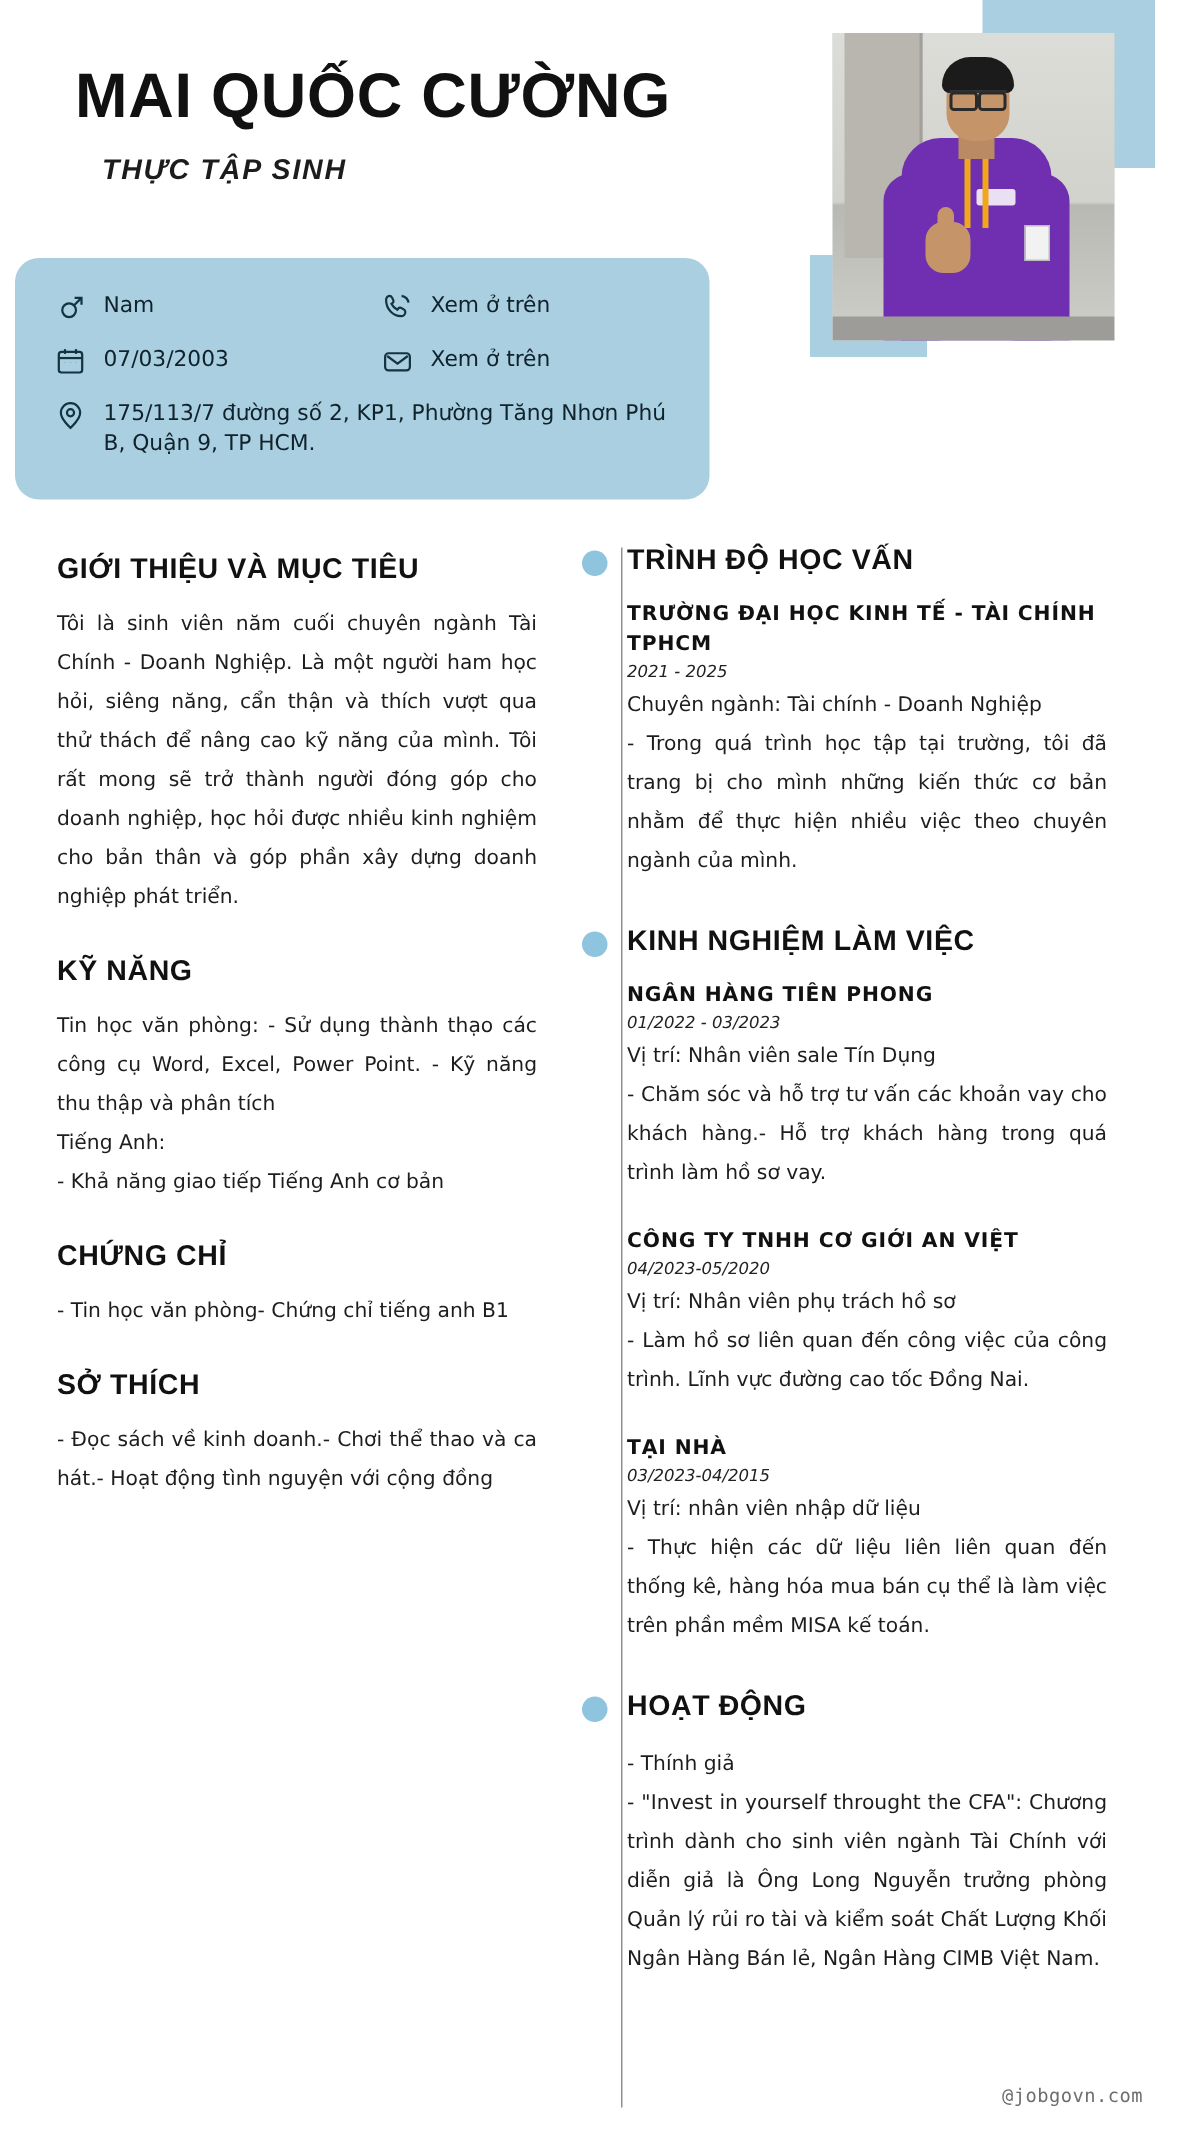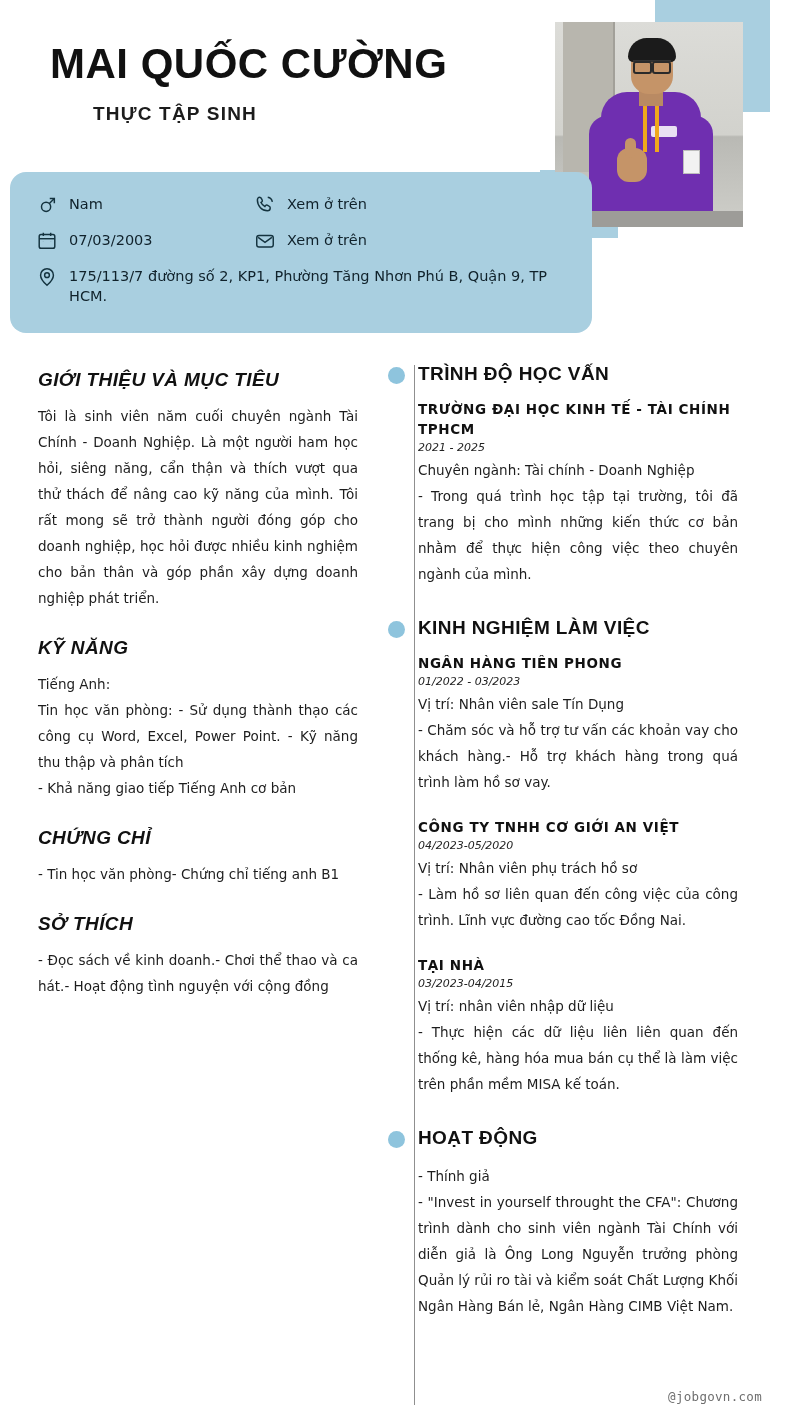--- a/index.html
+++ b/index.html
@@ -107,35 +107,36 @@
     top: 40px;
     font-size: 42px;
     font-weight: 700;
     letter-spacing: 0.5px;
     color: #111;
     font-family: "Liberation Sans", sans-serif;
     text-align: right;
   }
   .role {
     position: absolute;
-    left: 93px;
+    left: 68px;
     top: 103px;
     font-size: 19px;
     font-weight: 700;
     letter-spacing: 1.2px;
     color: #1c1c1c;
     font-family: "Liberation Sans", sans-serif;
+    font-style: italic;
   }
 
   
   .contact-box {
     position: absolute;
     left: 10px;
     top: 172px;
-    width: 582px;
+    width: 463px;
     height: 161px;
     background: #a9cfe0;
     border-radius: 16px;
     padding: 22px 26px;
   }
   .contact-row {
     display: flex;
     align-items: flex-start;
     margin-bottom: 14px;
   }
@@ -188,21 +189,20 @@
     width: 320px;
   }
 
   .sec-title-left {
     font-size: 19px;
     font-weight: 700;
     letter-spacing: 0.4px;
     color: #111;
     margin: 0 0 12px 0;
     font-family: "Liberation Sans", sans-serif;
-    font-style: italic;
   }
   .sec-left + .sec-left { margin-top: 26px; }
 
   .para {
     font-size: 13.5px;
     line-height: 26px;
     text-align: justify;
     color: #1d1d1d;
     margin: 0;
   }
@@ -359,22 +359,22 @@
 
   <div class="col-left">
 
     <div class="sec-left">
       <h2 class="sec-title-left">GIỚI THIỆU VÀ MỤC TIÊU</h2>
       <p class="para">Tôi là sinh viên năm cuối chuyên ngành Tài Chính - Doanh Nghiệp. Là một người ham học hỏi, siêng năng, cẩn thận và thích vượt qua thử thách để nâng cao kỹ năng của mình. Tôi rất mong sẽ trở thành người đóng góp cho doanh nghiệp, học hỏi được nhiều kinh nghiệm cho bản thân và góp phần xây dựng doanh nghiệp phát triển.</p>
     </div>
 
     <div class="sec-left">
       <h2 class="sec-title-left">KỸ NĂNG</h2>
+      <p class="para">Tin học văn phòng: - Sử dụng thành thạo các công cụ Word, Excel, Power Point. - Kỹ năng thu thập và phân tích</p>
       <p class="para">Tiếng Anh:</p>
-      <p class="para">Tin học văn phòng: - Sử dụng thành thạo các công cụ Word, Excel, Power Point. - Kỹ năng thu thập và phân tích</p>
       <p class="para">- Khả năng giao tiếp Tiếng Anh cơ bản</p>
     </div>
 
     <div class="sec-left">
       <h2 class="sec-title-left">CHỨNG CHỈ</h2>
       <p class="para">- Tin học văn phòng- Chứng chỉ tiếng anh B1</p>
     </div>
 
     <div class="sec-left">
       <h2 class="sec-title-left">SỞ THÍCH</h2>
@@ -387,21 +387,21 @@
 
     <div class="sec-right">
       <div class="r-head">
         <span class="dot"></span>
         <span class="txt">TRÌNH ĐỘ HỌC VẤN</span>
       </div>
       <div class="entry">
         <p class="entry-title">TRƯỜNG ĐẠI HỌC KINH TẾ - TÀI CHÍNH TPHCM</p>
         <p class="entry-date">2021 - 2025</p>
         <p class="entry-text">Chuyên ngành: Tài chính - Doanh Nghiệp</p>
-        <p class="entry-text">- Trong quá trình học tập tại trường, tôi đã trang bị cho mình những kiến thức cơ bản nhằm để thực hiện công việc theo chuyên ngành của mình.</p>
+        <p class="entry-text">- Trong quá trình học tập tại trường, tôi đã trang bị cho mình những kiến thức cơ bản nhằm để thực hiện nhiều việc theo chuyên ngành của mình.</p>
       </div>
     </div>
 
     <div class="sec-right">
       <div class="r-head">
         <span class="dot"></span>
         <span class="txt">KINH NGHIỆM LÀM VIỆC</span>
       </div>
 
       <div class="entry">

